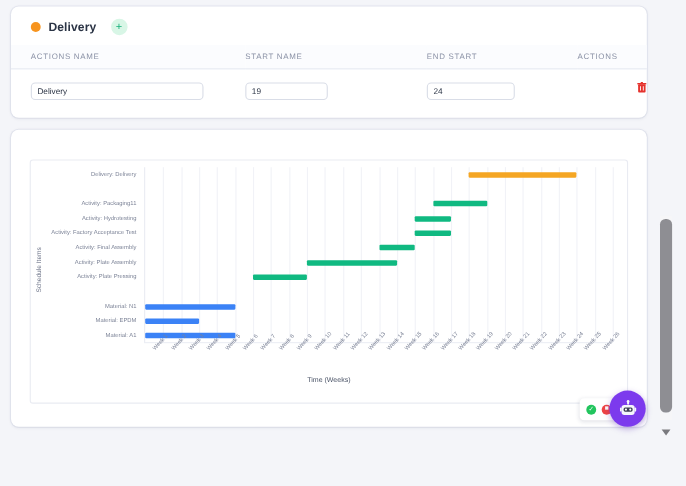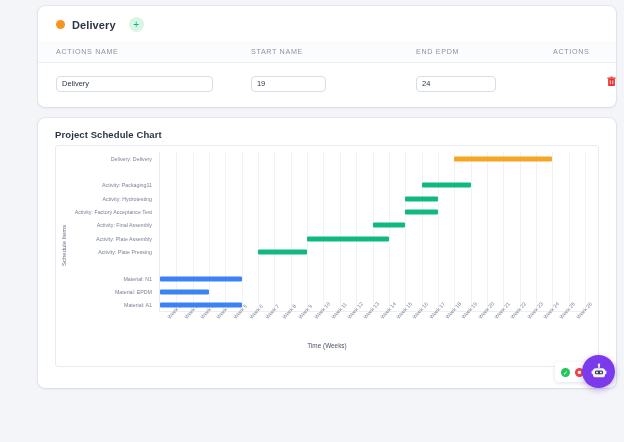--- a/index.html
+++ b/index.html
@@ -2,21 +2,21 @@
 <html><head>
 <meta charset="utf-8">
 <style>
   * { box-sizing: border-box; margin: 0; padding: 0; }
   html, body {
     width: 624px; height: 442px;
     background: #f4f5f9;
     font-family: "Liberation Sans", sans-serif;
     overflow: hidden;
   }
-  .page { position: relative; width: 532px; height: 442px; margin-left: 28px; }
+  .page { position: relative; width: 532px; height: 442px; }
 
   
   .card {
     background: #ffffff;
     border-radius: 7px;
     box-shadow: 0 1px 3px rgba(30,40,80,0.08), 0 0 0 1px rgba(225,228,238,0.7);
     position: absolute;
   }
 
   
@@ -168,21 +168,21 @@
       <span class="dot-orange"></span>
       <span class="dc-title">Delivery</span>
       <button class="add-btn">+</button>
     </div>
 
     <table class="dtable">
       <thead>
         <tr>
           <th class="col-name">ACTIONS NAME</th>
           <th class="col-start">START NAME</th>
-          <th class="col-end">END EPDM</th>
+          <th class="col-end">END START</th>
           <th class="col-actions">ACTIONS</th>
         </tr>
       </thead>
       <tbody>
         <tr>
           <td>
             <input class="field" id="delivery-name-input" value="Delivery" style="">
           </td>
           <td>
             <input class="field" id="start-week-input" value="19" style="">
@@ -200,21 +200,20 @@
                 <rect x="9.6" y="7" width="1.4" height="7" fill="#fff"></rect>
               </svg>
             </span>
           </td>
         </tr>
       </tbody>
     </table>
   </div>
 
   <div class="card" id="chart-card">
-    <div class="chart-title">Project Schedule Chart</div>
 
     <div class="plot-frame">
       <div class="ylabel">Schedule Items</div>
       <div class="ytick-wrap" id="ytick-wrap">
           <div class="ytick" style="top: 12.6667px; padding-right: 5px;">Delivery: Delivery</div>
           <div class="ytick" style="top: 39.3333px; padding-right: 5px;">Activity: Packaging11</div>
           <div class="ytick" style="top: 52.6667px; padding-right: 5px;">Activity: Hydrotesting</div>
           <div class="ytick" style="top: 66px; padding-right: 5px;">Activity: Factory Acceptance Test</div>
           <div class="ytick" style="top: 79.3333px; padding-right: 5px;">Activity: Final Assembly</div>
           <div class="ytick" style="top: 92.6667px; padding-right: 5px;">Activity: Plate Assembly</div>

